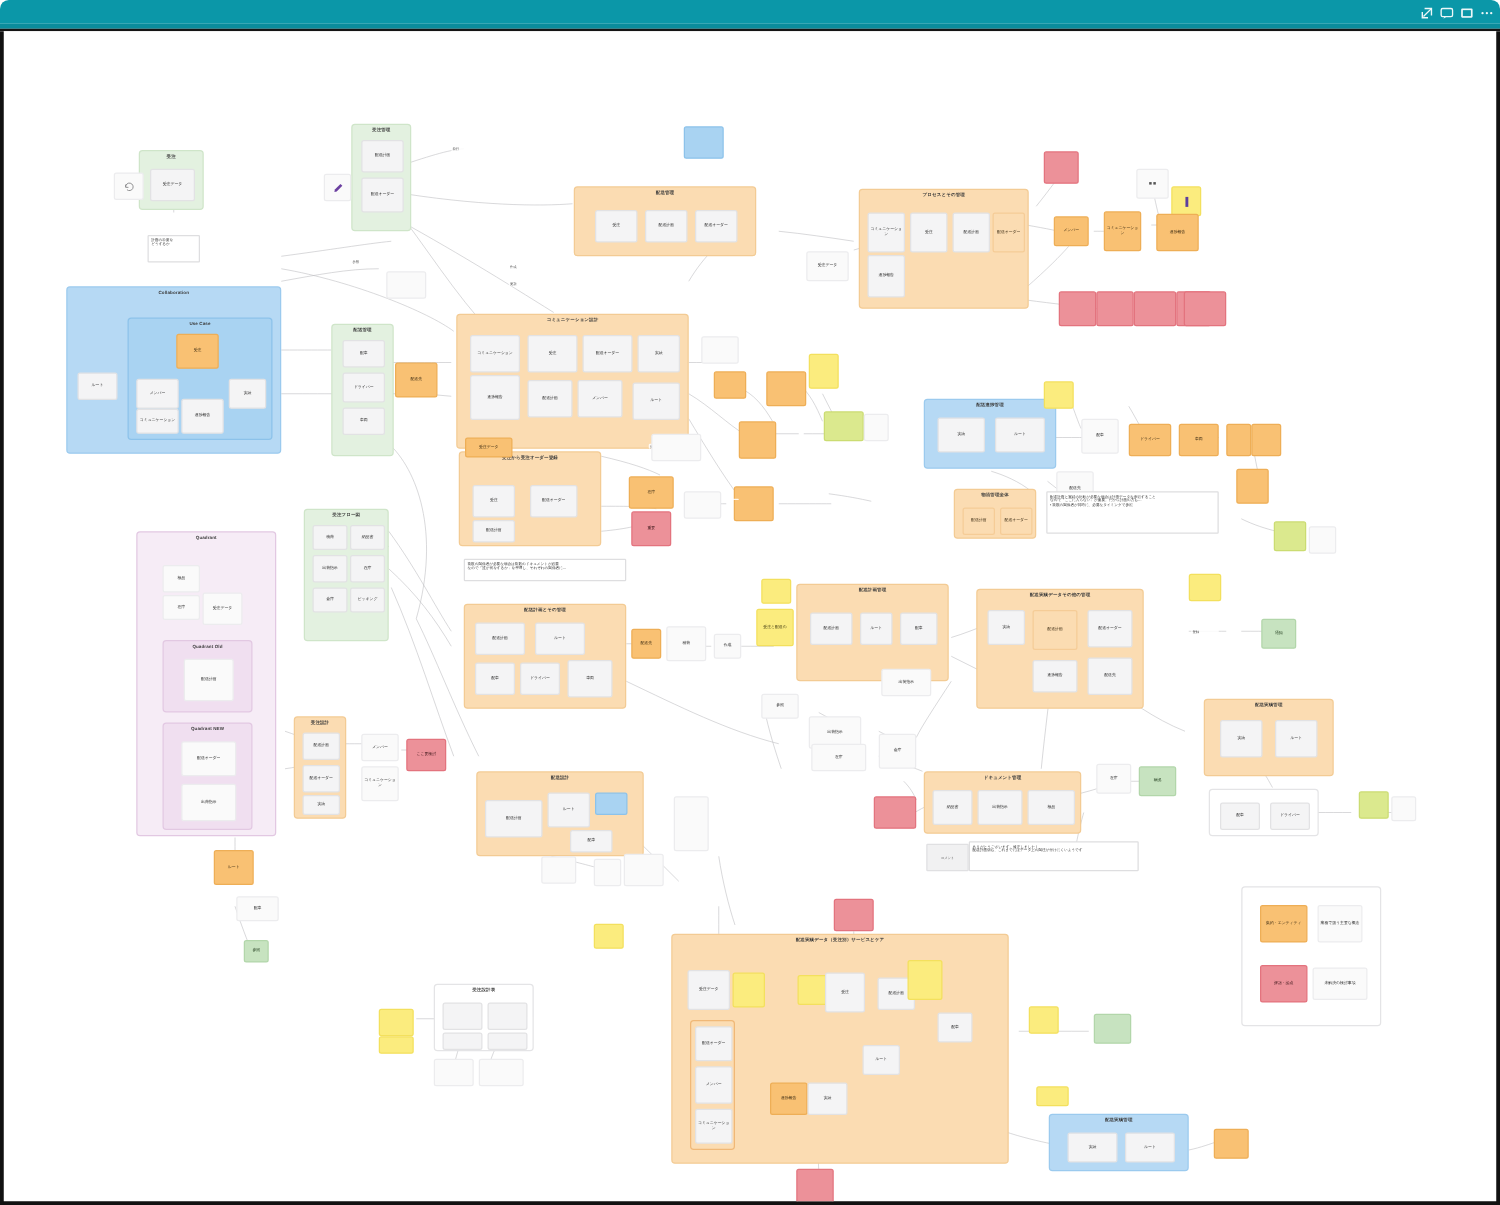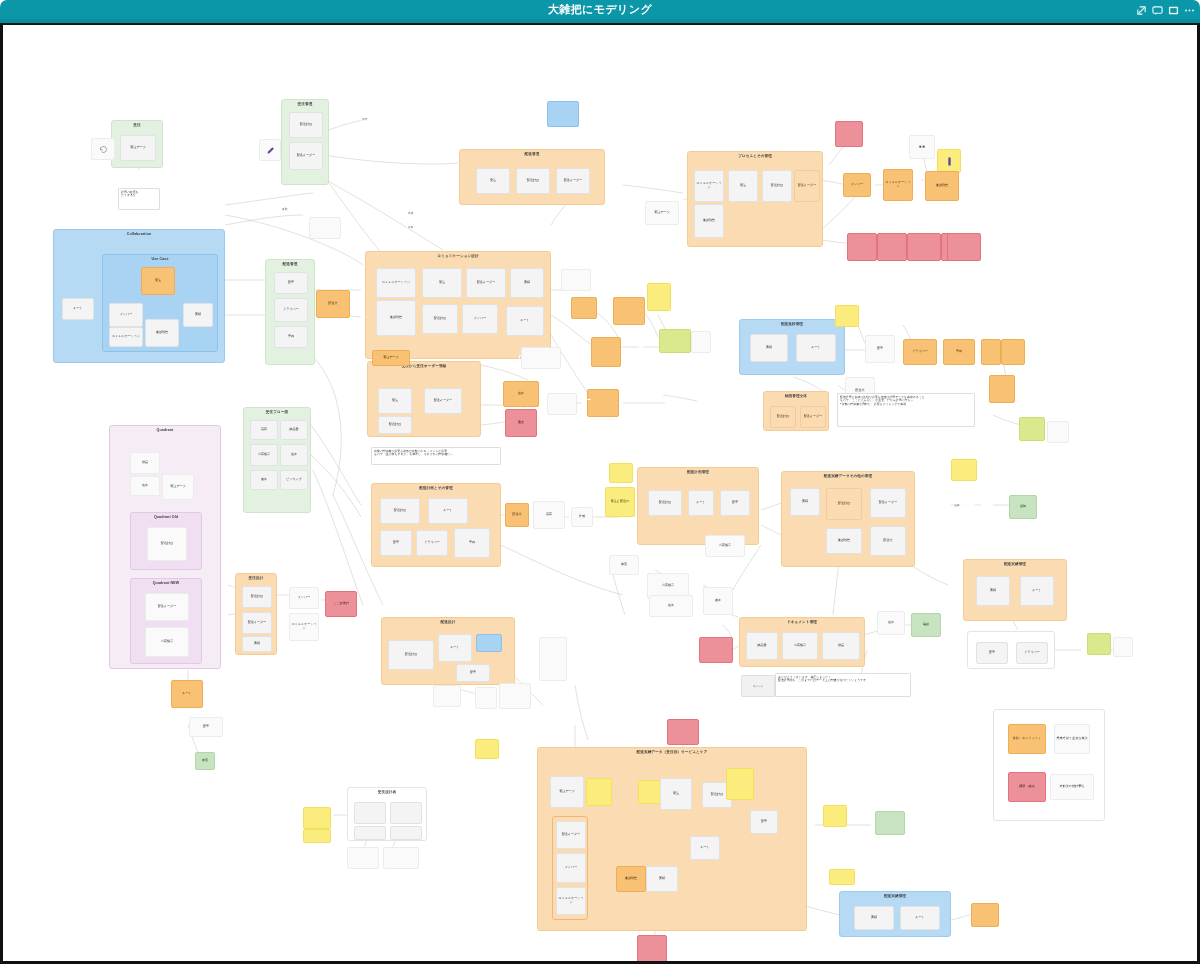--- a/index.html
+++ b/index.html
@@ -66,21 +66,20 @@
   .microline{display:block;width:100%;}
 </style>
 </head>
 <body>
 
 <div id="window">
 
   <div id="titlebar"></div>
   <div id="titlebar-accent"></div>
   <div id="titlebar-rule"></div>
-  <div id="title-text">大雑把にモデリング</div>
 
   <div id="win-controls">
     <div class="wc">
       <svg viewBox="0 0 12 12" width="11" height="11">
           <path d="M4 2h6v6" stroke="#ffffff" stroke-width="1.2" fill="none"></path>
           <path d="M9.5 2.5 3 9" stroke="#ffffff" stroke-width="1.2" fill="none"></path>
           <path d="M2 5v5h5" stroke="#ffffff" stroke-width="1.2" fill="none"></path>
         </svg>
     </div>
     <div class="wc">

